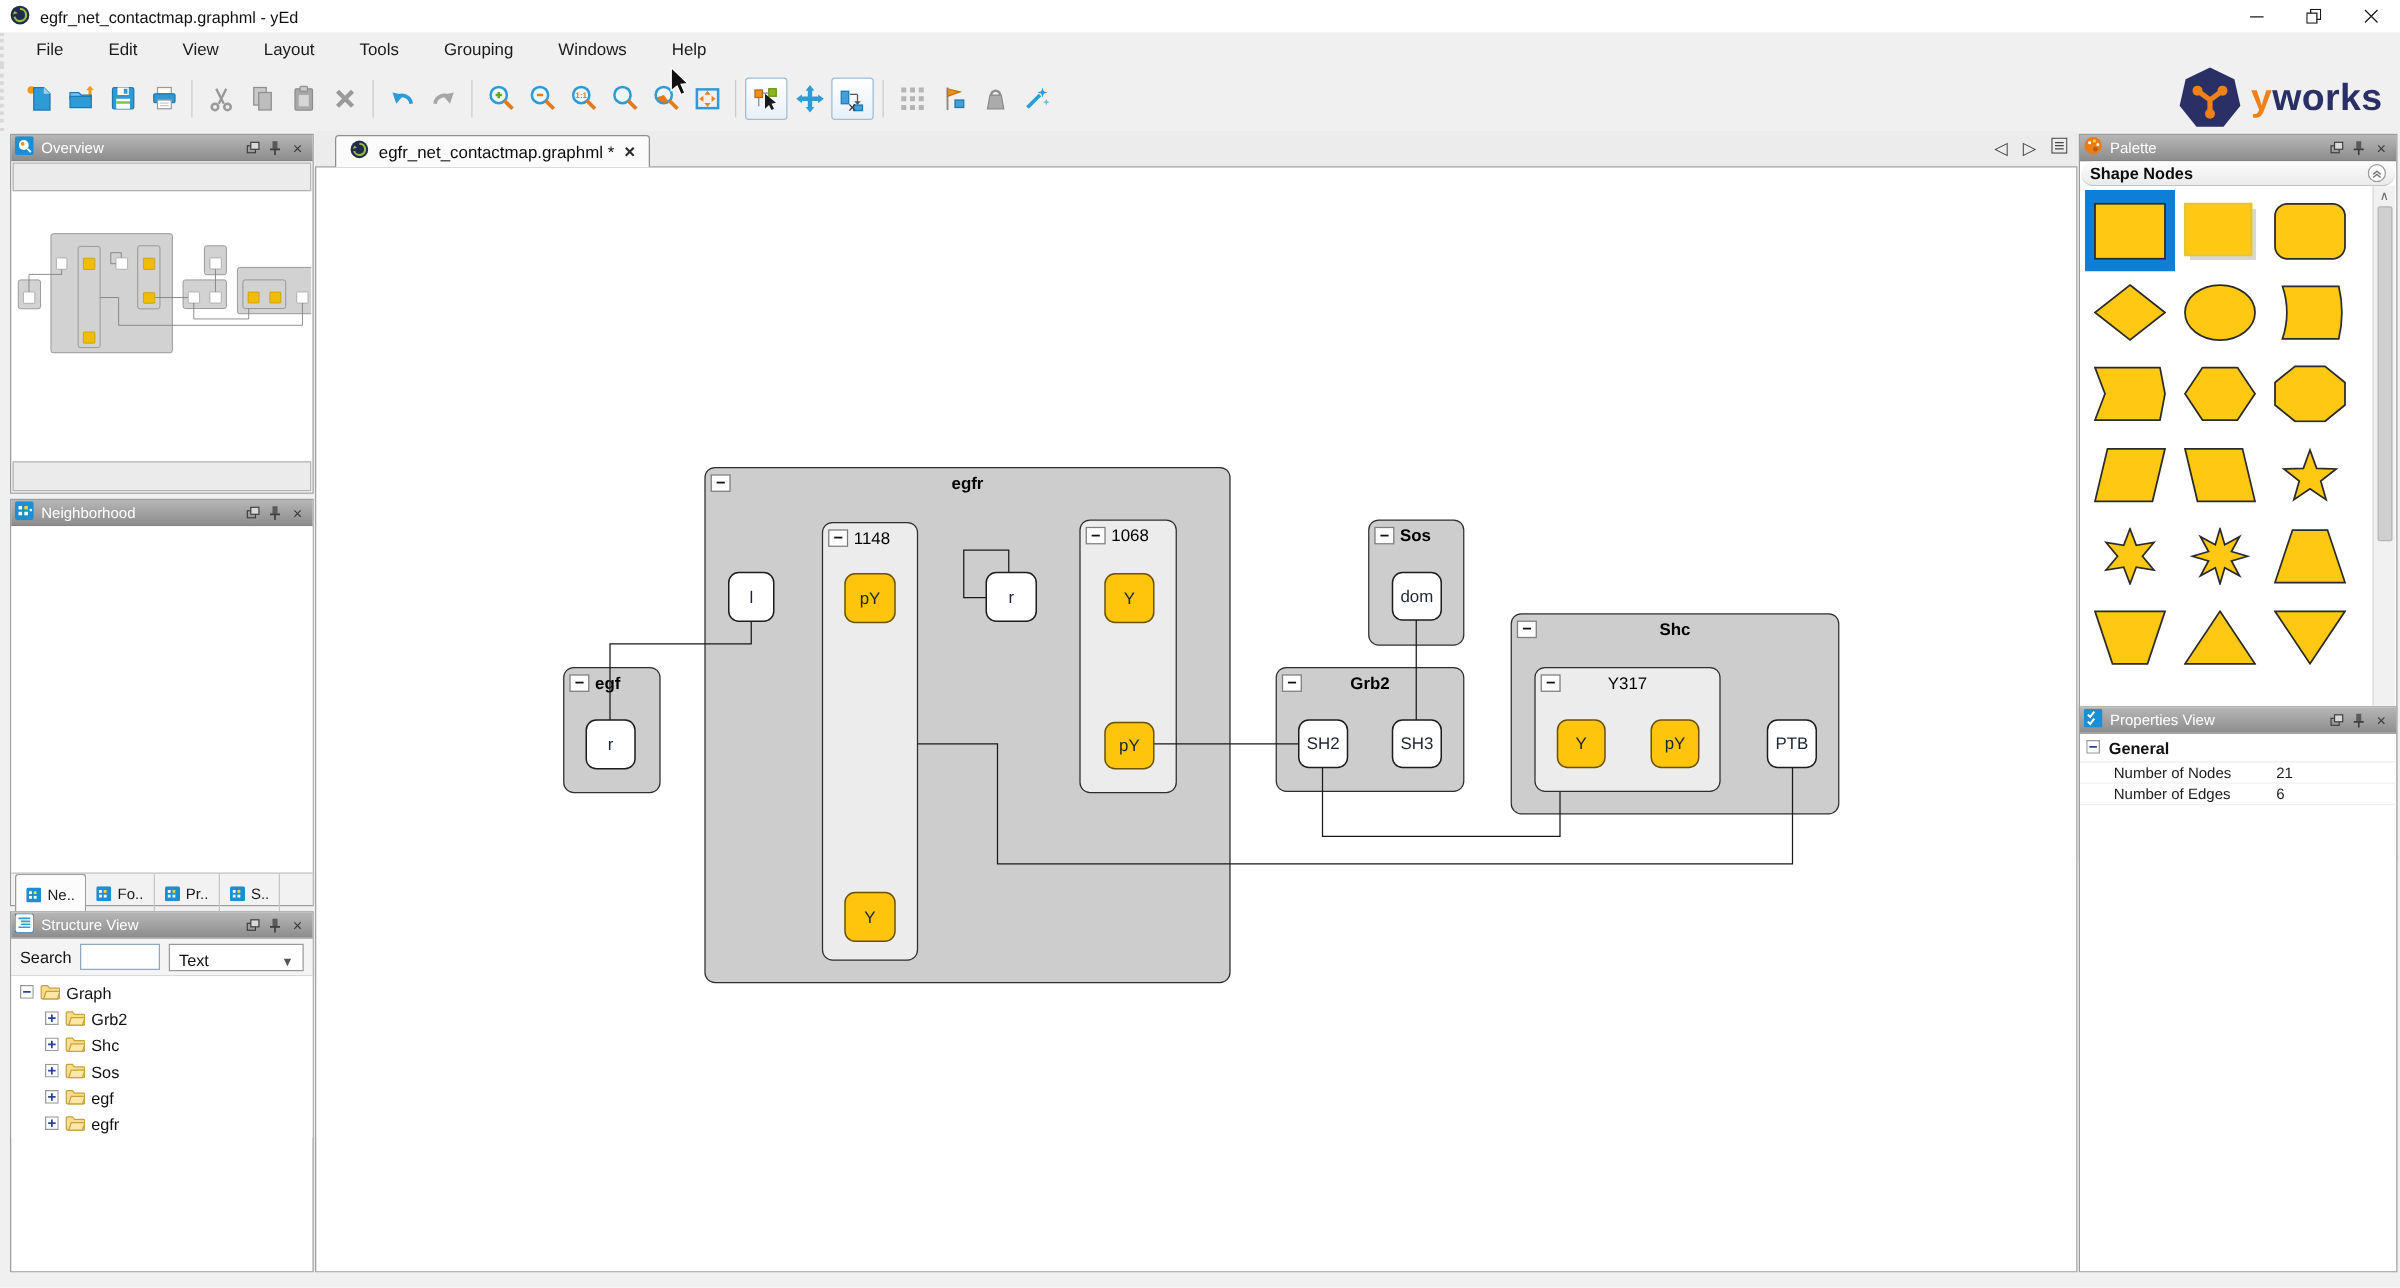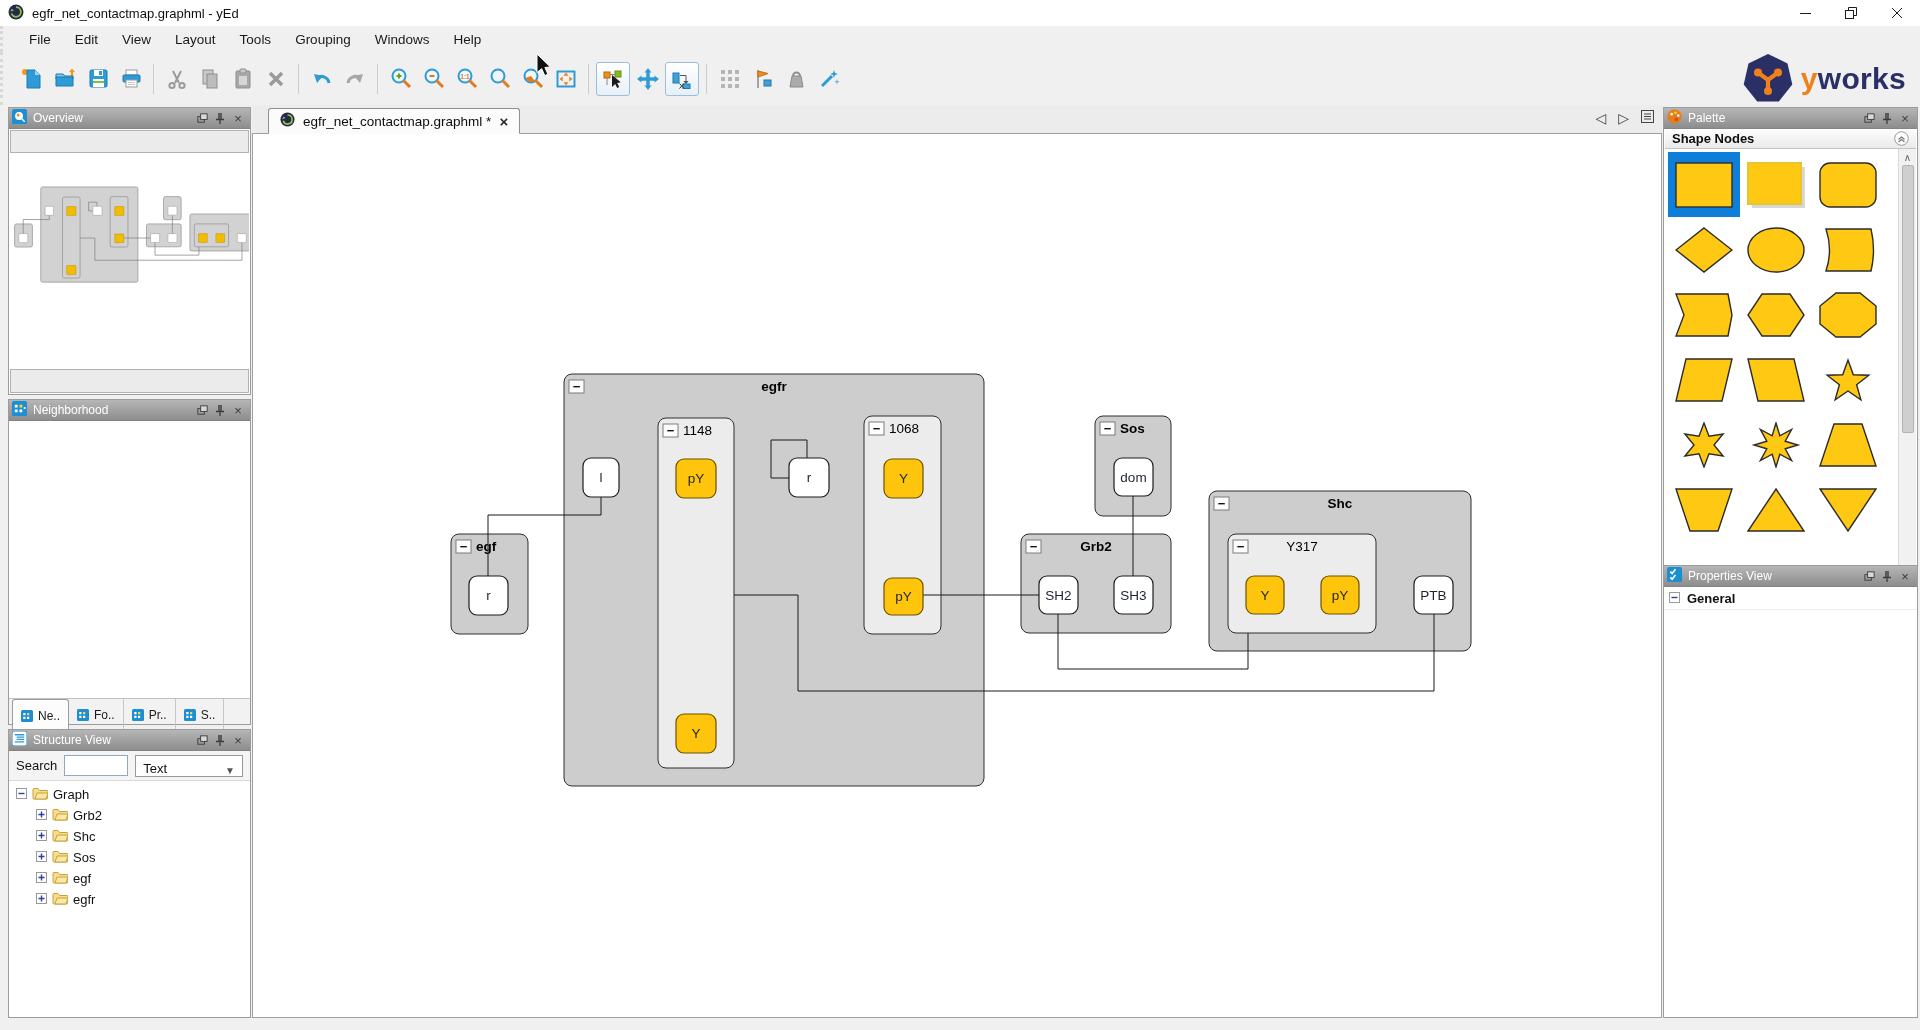--- a/index.html
+++ b/index.html
@@ -6,21 +6,21 @@
   html,body { width:1920px; height:1030px; overflow:hidden; }
   body { font-family:"Liberation Sans", sans-serif; background:#f0f0f0; position:relative; font-size:13px; color:#111; }
 
   
   .titlebar { position:absolute; top:0; left:0; right:0; height:26px; background:#ffffff; display:flex; align-items:center; padding-left:8px; gap:8px; }
   .titlebar .title { font-size:13px; color:#101010; }
   .win-btns { margin-left:auto; display:flex; height:100%; }
   .win-btn { width:46px; height:100%; display:flex; align-items:center; justify-content:center; color:#1a1a1a; }
 
   
-  .menubar { position:absolute; top:26px; left:0; right:0; height:26px; background:#f0f0f0; display:flex; align-items:center; padding-left:16px; gap:4px; border-left:3px dotted #d8d8d8; }
+  .menubar { position:absolute; top:26px; left:0; right:0; height:26px; background:#f0f0f0; display:flex; align-items:center; padding-left:16px; gap:16px; border-left:3px dotted #d8d8d8; }
   .menu-item { padding:3px 10px; font-size:13.5px; color:#1a1a1a; }
 
   
   .toolbar { position:absolute; top:52px; left:0; right:0; height:53px; background:#f0f0f0; display:flex; align-items:center; padding-left:12px; border-left:3px dotted #d8d8d8; }
   .tbtn { width:31px; height:34px; display:flex; align-items:center; justify-content:center; margin:0 1px; }
   .tbtn.framed { border:1px solid #9dbdd8; border-radius:3px; background:linear-gradient(#ffffff,#e7f0f8); width:34px; }
   .tsep { width:1px; height:30px; background:#cccccc; margin:0 6px; }
   .brand { margin-left:auto; margin-right:14px; display:flex; align-items:center; gap:7px; }
   .brand-text { font-size:30px; font-weight:bold; color:#2a2f66; letter-spacing:.3px; line-height:1; }
   .brand-text .pre { color:#f08019; }
@@ -50,21 +50,21 @@
   
   .srow { height:30px; display:flex; align-items:center; gap:7px; padding:0 7px; background:#f4f4f4; border-bottom:1px solid #d8d8d8; font-size:13px; }
   .sinput { width:64px; height:21px; border:1px solid #90a8c0; background:#fff; }
   .scombo { flex:1; height:22px; border:1px solid #9a9a9a; background:#fff; display:flex; align-items:flex-end; padding:0 7px; font-size:13px; }
   .scombo .chev { margin-left:auto; color:#555; font-size:10px; }
   .tree { padding-top:3px; background:#fff; }
   .trow { height:21px; display:flex; align-items:center; gap:5px; font-size:13px; padding-left:7px; }
   .trow.child { padding-left:27px; }
 
   
-  .sect-head { height:20px; background:linear-gradient(#fdfdfd,#eaeaea); border-bottom:1px solid #c4c4c4; display:flex; align-items:center; padding:0 7px; font-weight:bold; font-size:13px; color:#0d0d0d; gap:6px; }
+  .sect-head { height:20px; background:linear-gradient(#fdfdfd,#eaeaea); border-bottom:1px solid #c4c4c4; display:flex; align-items:center; padding:0 7px; font-weight:bold; font-size:13px; color:#0d0d0d; gap:6px;border-radius:10px; }
   .sect-head .collapse { margin-left:auto; display:flex; }
   .shape-area { position:absolute; top:41px; left:1px; right:19px; bottom:21px; background:#fff; overflow:hidden; padding:3px 0 0 3px; }
   .shape-grid { display:grid; grid-template-columns:repeat(3,72px); grid-auto-rows:65px; }
   .pcell { display:flex; align-items:center; justify-content:center; }
   .pcell.selected { background:#0e7fd8; }
   .pal-scroll { position:absolute; top:41px; right:1px; bottom:21px; width:18px; background:#f1f1f1; border-left:1px solid #dadada; display:flex; flex-direction:column; align-items:center; color:#666; font-size:10px; }
   .pal-arrow { height:16px; display:flex; align-items:center; justify-content:center; width:100%; }
   .pal-thumb { width:12px; height:268px; background:#cfcfcf; border:1px solid #b3b3b3; border-radius:2px; }
   .pal-space { flex:1; }
   .modern-head { position:absolute; bottom:1px; left:1px; right:19px; }
@@ -821,20 +821,30 @@
           <span class="dock-btn">×</span>
         </span>
     </div>
     <div class="prop-ghead">
       <span id="prop-expander"><svg width="11" height="11" viewBox="0 0 11 11">
             <rect x="0.5" y="0.5" width="10" height="10" fill="#fff" stroke="#9a9a9a"></rect>
             <path d="M2.5 5.5h6" stroke="#27439b" stroke-width="1.4"></path>
           </svg></span>
       <span>General</span>
     </div>
+    <div id="prop-rows">
+        <div class="prop-row">
+          <span class="prop-label">Number of Nodes</span>
+          <span class="prop-value">21</span>
+        </div>
+        <div class="prop-row">
+          <span class="prop-label">Number of Edges</span>
+          <span class="prop-value">6</span>
+        </div>
+      </div>
   </div>
 </div>
 
 <div class="bottom-strip"></div>
 
 <div class="cursor-overlay">
   <svg width="22" height="26" viewBox="0 0 22 26">
       <polygon points="1,0 1,18.5 5.7,14.7 8.8,21.6 11.9,20.2 8.9,13.5 14.3,12.9" fill="#111" stroke="#fff" stroke-width="1"></polygon>
     </svg>
 </div>

